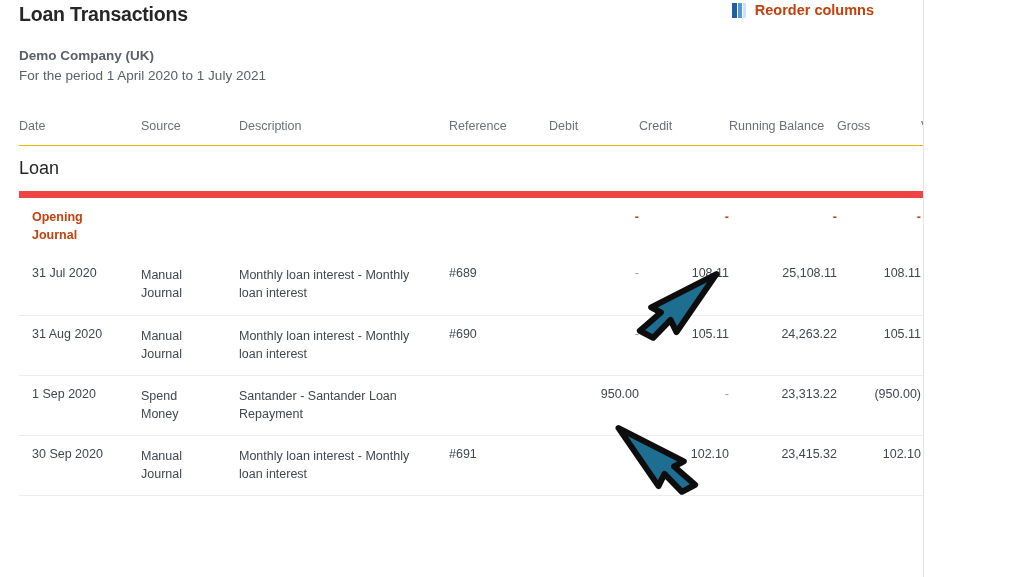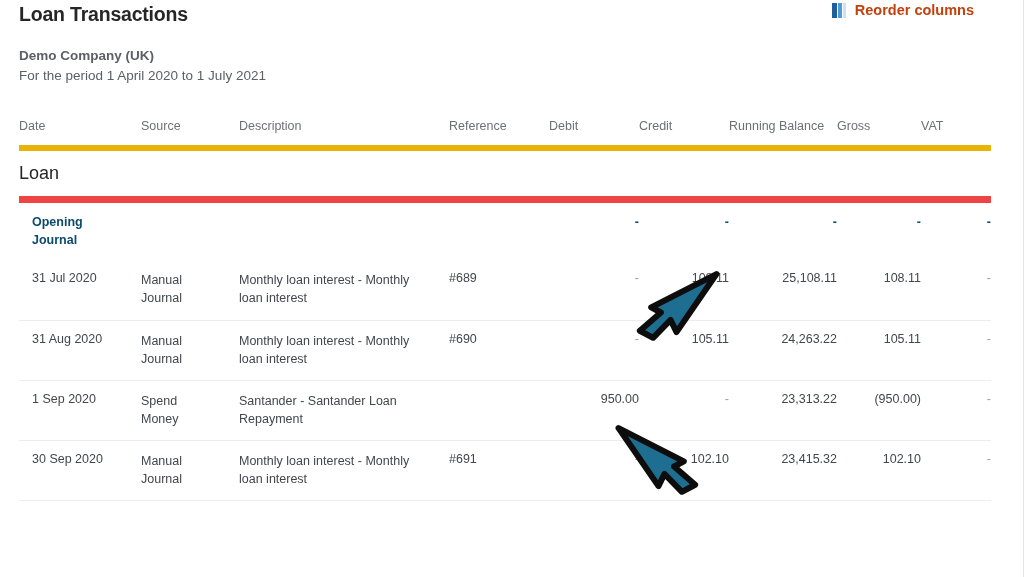--- a/index.html
+++ b/index.html
@@ -5,21 +5,21 @@
   * { box-sizing: border-box; }
   html, body {
     margin: 0; padding: 0;
     width: 1024px; height: 577px;
     background: #ffffff;
     font-family: "Liberation Sans", sans-serif;
     overflow: hidden;
   }
   #page {
     position: relative;
-    width: 1024px;
+    width: 924px;
     height: 577px;
     background: #ffffff;
     overflow: hidden;
   }
   
   #page:after {
     content: "";
     position: absolute;
     top: 0; right: 0;
     width: 1px; height: 577px;
@@ -73,41 +73,41 @@
     border-collapse: collapse;
     table-layout: fixed;
     font-size: 12.5px;
   }
   table.report th {
     font-weight: normal;
     color: #6c7076;
     font-size: 12.5px;
     padding: 7px 0 12px 0;
     vertical-align: top;
-    border-bottom: 6px solid #eab308;
+    border-bottom: 1px solid #eab308;
   }
   table.report th.l { text-align: left; }
   table.report th.r { text-align: left; }
 
   td { vertical-align: top; padding: 11px 0 12px 0; color: #41474d; }
   td.l { text-align: left; }
   td.r { text-align: right; }
 
   tr.sep > td { border-bottom: 1px solid #ececee; }
 
   tr.group-row td {
     font-weight: normal;
     color: #262626;
     font-size: 18px;
     padding: 12px 0 12px 0;
     border-bottom: 7px solid #ef4444;
   }
   tr.opening-row td {
     font-weight: bold;
-    color: #0c4a6e;
+    color: #c2410c;
     font-size: 12.5px;
     line-height: 1.45;
     padding: 10px 0 11px 0;
   }
   tr.opening-row td.pad { padding-left: 13px; }
 
   tr.highlight td { background: #f3f3f4; }
 
   td .cellpad { padding-left: 13px; }
   td.num { white-space: nowrap; color: #41474d; }

